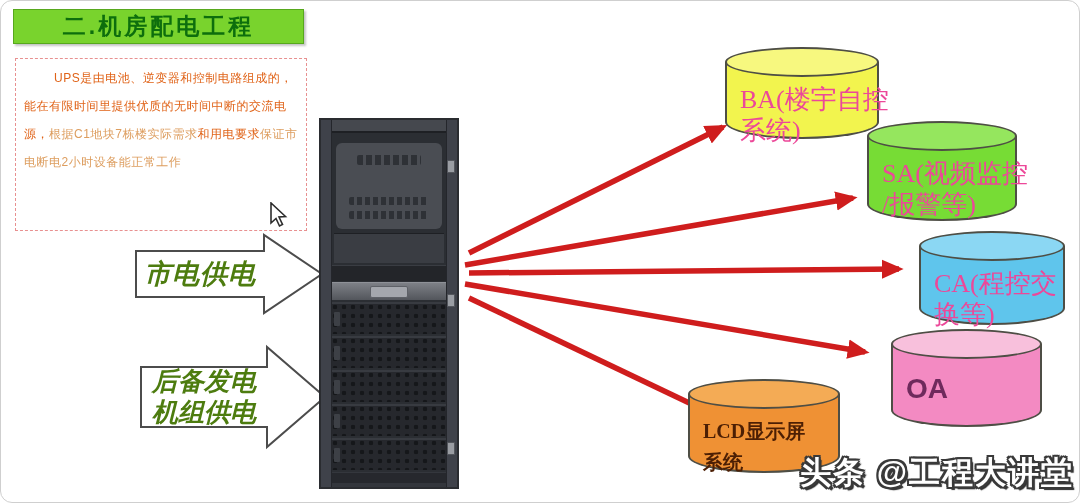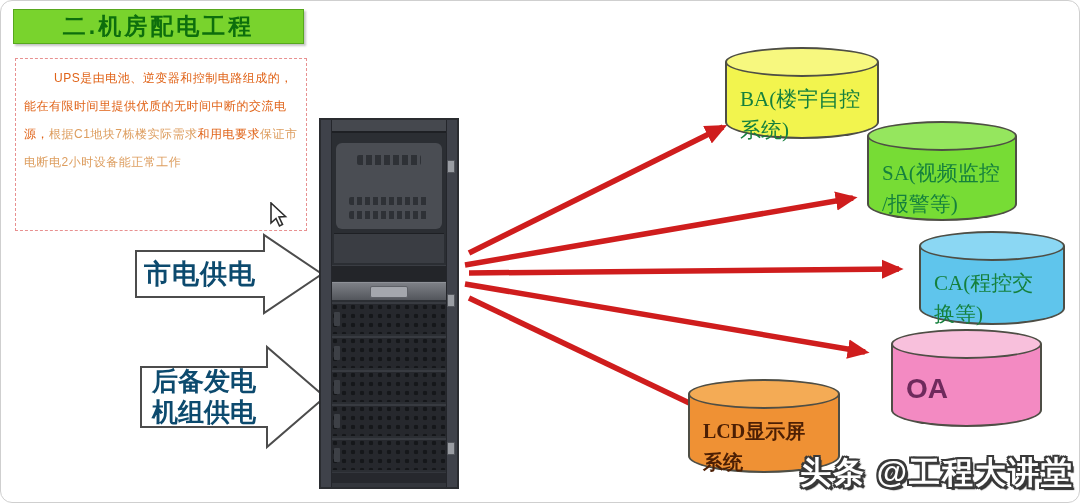--- a/index.html
+++ b/index.html
@@ -17,21 +17,21 @@
     border:1px dashed #e89090; padding:5px 8px 4px 8px;
     font-size:12px; font-weight:normal; line-height:28px; letter-spacing:.5px; text-indent:30px; z-index:2; }
   .seg-strong { color:#e06318; }
   .seg-light  { color:#dd9d5e; }
   .cursor-icon { position:absolute; right:18px; bottom:2px; width:20px; height:26px; z-index:3; }
 
   
   .block-arrow { position:absolute; z-index:2; }
   .block-arrow svg { position:absolute; left:0; top:0; }
   .ba-label { position:absolute; display:flex; flex-direction:column; align-items:center; justify-content:center;
-    color:#0c4a6e; font-weight:bold; }
+    color:#4d7c0f; font-weight:bold;font-style:italic; }
   .ba1 { left:133px; top:230px; width:192px; height:86px; }
   .ba1 .ba-label { left:2px; top:20px; width:128px; height:46px; font-size:27px; letter-spacing:1px; }
   .ba2 { left:138px; top:340px; width:190px; height:112px; }
   .ba2 .ba-label { left:2px; top:26px; width:126px; height:60px; font-size:26px; line-height:31px; }
 
   
   .rack { position:absolute; left:318px; top:117px; width:140px; height:371px;
     background:#33363c; border:2px solid #2a2c30; z-index:3; }
   .rack-rail-l { position:absolute; left:0; top:0; bottom:0; width:11px; background:#3f424a; border-right:1px solid #24262b; }
   .rack-rail-r { position:absolute; right:0; top:0; bottom:0; width:11px; background:#3f424a; border-left:1px solid #24262b; }
@@ -55,21 +55,21 @@
   
   .arrows-svg { position:absolute; left:0; top:0; z-index:4; }
 
   
   .cylinder { position:absolute; z-index:5; }
   .cyl-top { position:absolute; left:0; right:0; top:0; height:30px; background:var(--topfill,#eee);
     border:2px solid #4e4e45; border-radius:50%; z-index:2; }
   .cyl-body { position:absolute; left:0; right:0; top:15px; bottom:0; background:var(--fill,#ddd);
     border:2px solid #4e4e45; border-top:none; border-radius:0 0 50% 50% / 0 0 17px 17px; }
   .cyl-label { position:absolute; left:15px; top:37px; z-index:3; font-family:"Liberation Serif",serif;
-    font-size:21px; line-height:31px; color:#15803d; white-space:nowrap; }
+    font-size:26px; line-height:31px; color:#ec4899; white-space:nowrap; }
   .cyl-label span { display:block; }
   .cyl-oa .cyl-label { font-family:"Liberation Sans",sans-serif; font-size:28px; color:#6e2a5c; top:44px; font-weight:700; }
   .cyl-lcd .cyl-label { color:#4c1f04; font-weight:bold; font-size:20px; }
 
   
   .watermark { position:absolute; right:5px; bottom:8px; z-index:8;
     font-size:31px; font-weight:800; letter-spacing:2px; color:#ffffff;
     text-shadow:2px 0 0 #3a3a3a,-2px 0 0 #3a3a3a,0 2px 0 #3a3a3a,0 -2px 0 #3a3a3a,
                 2px 2px 0 #3a3a3a,-2px 2px 0 #3a3a3a,2px -2px 0 #3a3a3a,-2px -2px 0 #3a3a3a,3px 3px 1px #2c2c2c; }
 </style>

